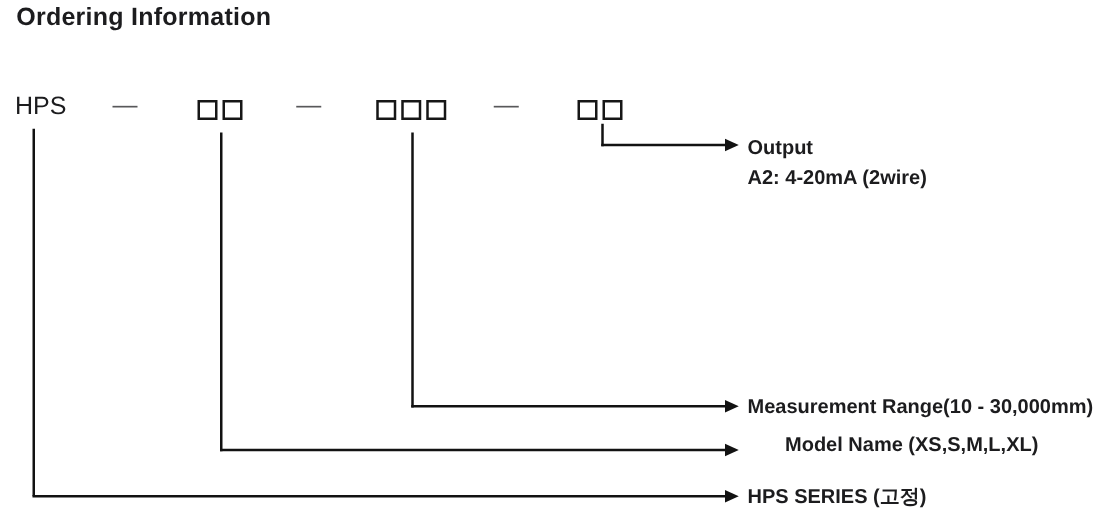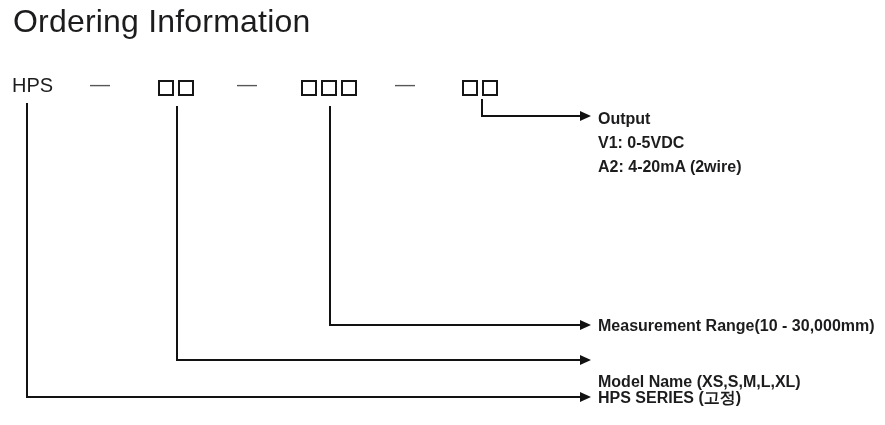--- a/index.html
+++ b/index.html
@@ -11,21 +11,21 @@
   html,body{background:#ffffff;}
   body{font-family:"Liberation Sans","DejaVu Sans",sans-serif;color:var(--text);}
   .stage{
     position:relative;
     width:885px;height:425px;
     background:#ffffff;
     overflow:hidden;
   }
   .title{
     position:absolute;left:13px;top:3px;
-    font-size:32px;font-weight:400;letter-spacing:.2px;
+    font-size:20px;font-weight:700;letter-spacing:.2px;
     color:var(--text);
   }
   
   .code-prefix{
     position:absolute;left:12px;top:75px;
     font-size:20px;font-weight:400;line-height:20px;
     color:var(--text);
     text-align:center;
   }
   .sep{
@@ -72,21 +72,21 @@
   .ah-series{top:392px;}
   
   .callout{
     position:absolute;left:598px;
     font-size:16px;font-weight:700;color:var(--text);
     white-space:nowrap;
   }
   .output-block{top:107px;}
   .output-block div{line-height:24px;height:24px;}
   .lbl-range {top:317px;line-height:17px;}
-  .lbl-model {top:373px;line-height:17px;}
+  .lbl-model {top:348px;line-height:17px;margin-left:30px;}
   .lbl-series{top:389px;line-height:17px;}
 </style>
 </head>
 <body>
 
 <div class="stage">
 
   <div class="title">Ordering Information</div>
 
   <div class="code-prefix">HPS</div>
@@ -115,21 +115,20 @@
   <div class="hline h-range"></div>
   <div class="hline h-model"></div>
   <div class="hline h-series"></div>
   <div class="arrowhead ah-output"></div>
   <div class="arrowhead ah-range"></div>
   <div class="arrowhead ah-model"></div>
   <div class="arrowhead ah-series"></div>
 
   <div class="callout output-block">
     <div>Output</div>
-    <div>V1: 0-5VDC</div>
     <div>A2: 4-20mA (2wire)</div>
   </div>
 
   <div class="callout lbl-range">Measurement Range(10 - 30,000mm)</div>
   <div class="callout lbl-model">Model Name (XS,S,M,L,XL)</div>
   <div class="callout lbl-series">HPS SERIES (고정)</div>
 
 </div>
 
 </body></html>

